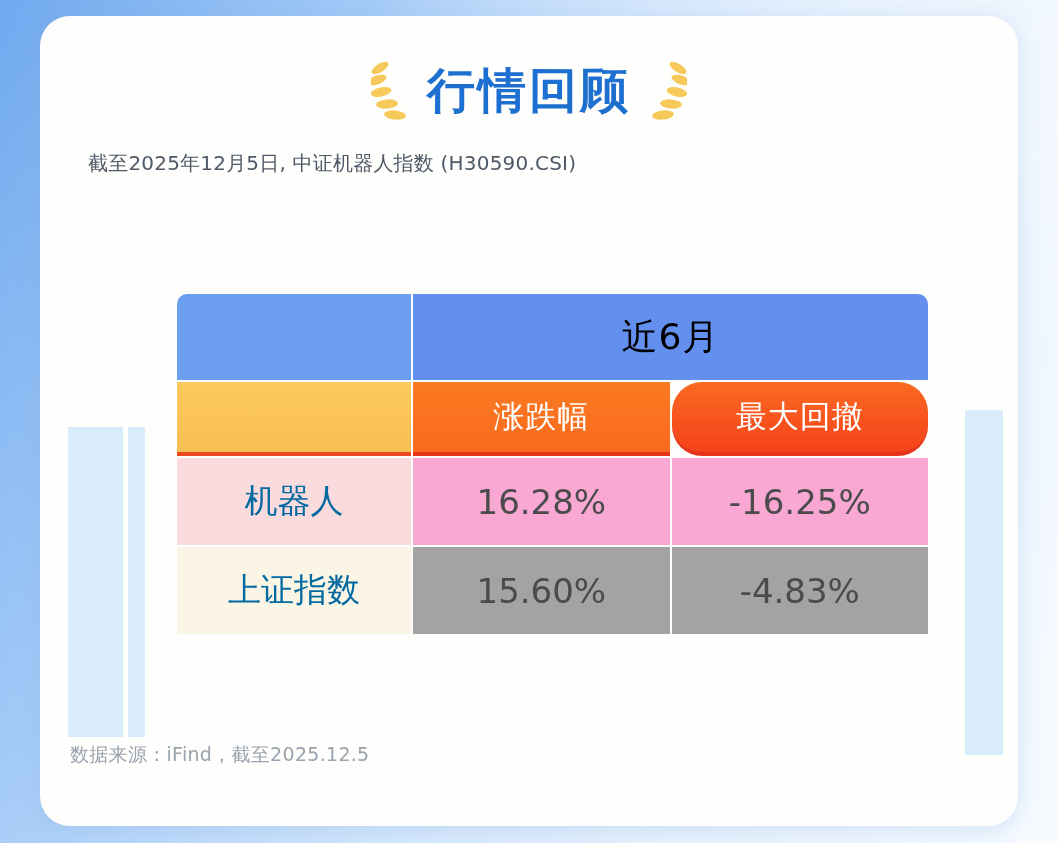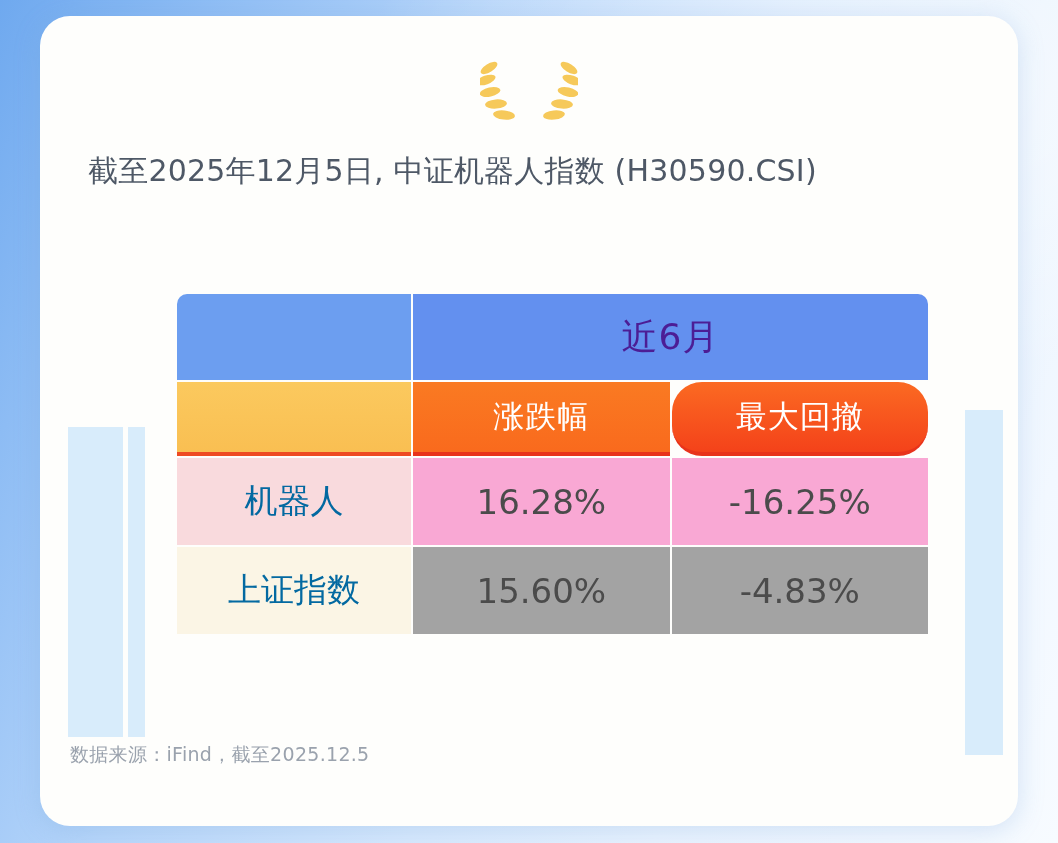--- a/index.html
+++ b/index.html
@@ -70,21 +70,21 @@
   .wheat { width: 42px; height: 62px; flex: none; }
   .wheat.right { transform: scaleX(-1); }
 
   
   #lead {
     position: absolute;
     left: 48px;
     top: 132px;
     width: 890px;
     color: #4e5866;
-    font-size: 30px;
+    font-size: 20px;
     line-height: 1.55;
     letter-spacing: 0.2px;
     font-family: "DejaVu Sans", "Liberation Sans", sans-serif;
   }
   #lead .line { display: block; white-space: nowrap; }
 
   
   #perf-table {
     position: absolute;
     left: 135px;
@@ -106,21 +106,21 @@
 
   
   .hdr-corner {
     background: #6c9ef0;
     height: 86px;
     border-top-left-radius: 10px;
   }
   .hdr-period {
     background: #6390ef;
     height: 86px;
-    color: #4c1d95;
+    color: #000000;
     font-size: 36px;
     font-weight: bold;
     border-top-right-radius: 10px;
     letter-spacing: 1px;
   }
 
   
   .hdr-blank {
     background: linear-gradient(180deg, #fbc95e 0%, #f9bf52 100%);
     height: 74px;
@@ -179,20 +179,21 @@
     <div id="title-row">
       <svg class="wheat left" viewBox="0 0 42 62">
         <g fill="#f6c95a">
           <ellipse cx="9" cy="9" rx="9.5" ry="4.2" transform="rotate(-32 9 9)"></ellipse>
           <ellipse cx="6" cy="21" rx="10" ry="4.4" transform="rotate(-20 6 21)"></ellipse>
           <ellipse cx="10" cy="33" rx="10.5" ry="4.5" transform="rotate(-12 10 33)"></ellipse>
           <ellipse cx="16" cy="45" rx="11" ry="4.6" transform="rotate(-4 16 45)"></ellipse>
           <ellipse cx="24" cy="56" rx="11" ry="4.6" transform="rotate(6 24 56)"></ellipse>
         </g>
       </svg>
+      <div id="title-text">行情回顾</div>
       <svg class="wheat right" viewBox="0 0 42 62">
         <g fill="#f6c95a">
           <ellipse cx="9" cy="9" rx="9.5" ry="4.2" transform="rotate(-32 9 9)"></ellipse>
           <ellipse cx="6" cy="21" rx="10" ry="4.4" transform="rotate(-20 6 21)"></ellipse>
           <ellipse cx="10" cy="33" rx="10.5" ry="4.5" transform="rotate(-12 10 33)"></ellipse>
           <ellipse cx="16" cy="45" rx="11" ry="4.6" transform="rotate(-4 16 45)"></ellipse>
           <ellipse cx="24" cy="56" rx="11" ry="4.6" transform="rotate(6 24 56)"></ellipse>
         </g>
       </svg>
     </div>

